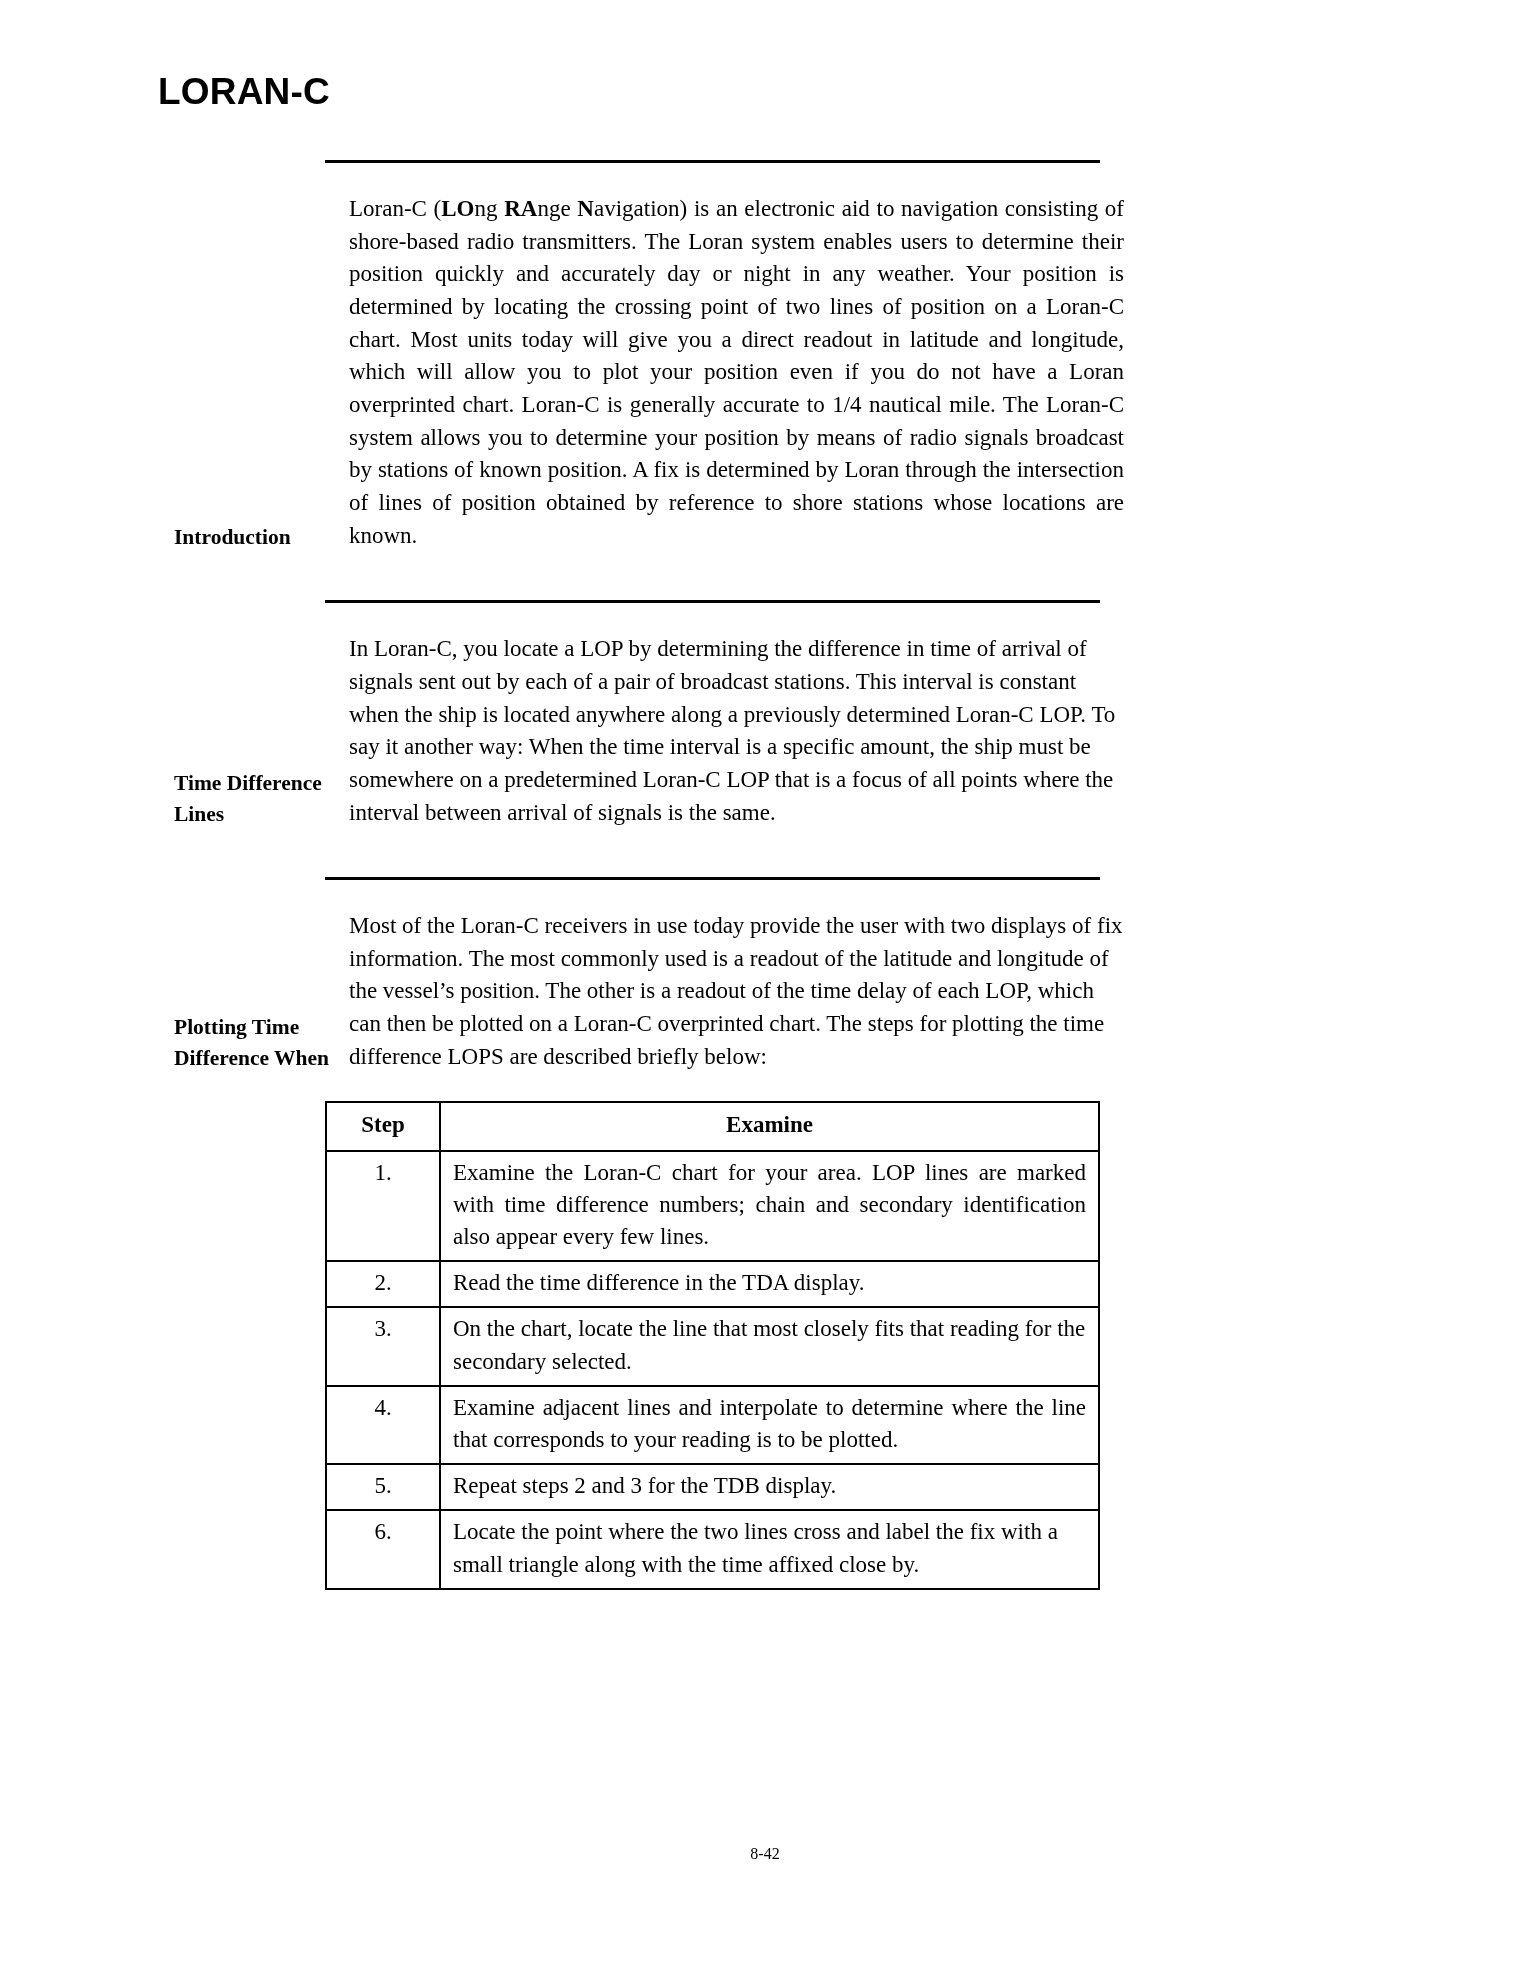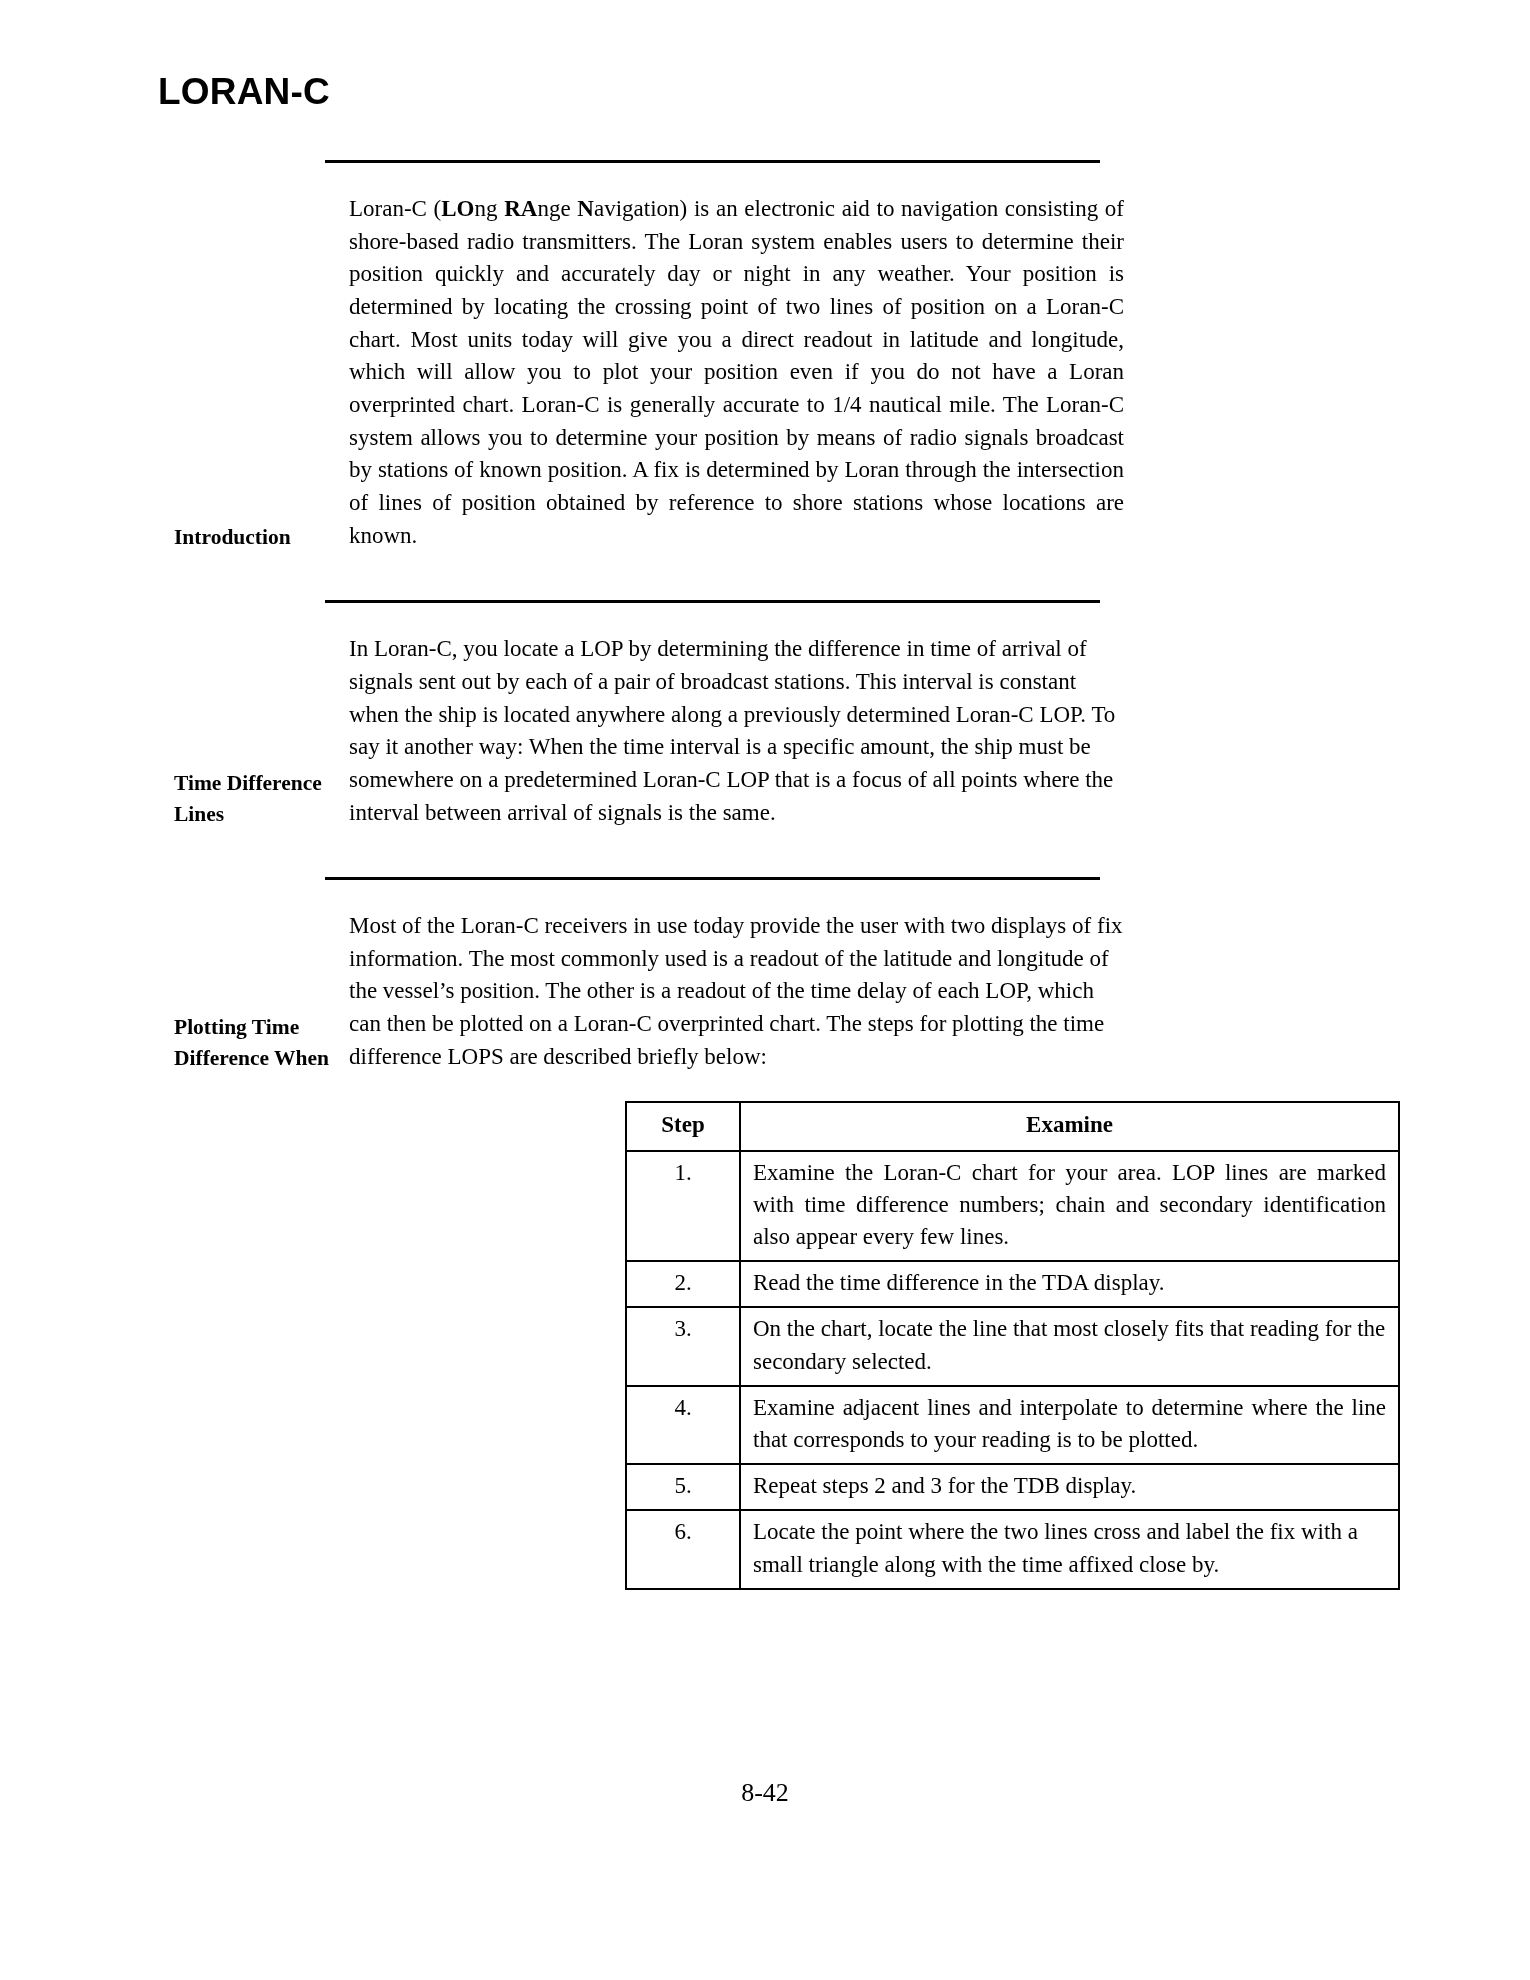--- a/index.html
+++ b/index.html
@@ -85,21 +85,20 @@
     text-align: left;
   }
   .gap-intro { height: 30px; }
   .gap-after-intro { height: 48px; }
   .gap-after-tdl { height: 48px; }
   .gap-before-table { height: 28px; }
 
   
   .steps-table-wrap {
     display: flex;
-    justify-content: flex-end;
   }
   .steps-table-spacer {
     width: 175px;
     flex: 0 0 175px;
   }
   table.steps {
     border-collapse: collapse;
     width: 775px;
     font-size: 23px;
     line-height: 1.4;
@@ -128,23 +127,23 @@
     padding-left: 12px;
     padding-right: 12px;
   }
   table.steps td.col-action.ragged {
     text-align: left;
   }
   .page-number {
     position: absolute;
     left: 0;
     right: 0;
-    top: 1778px;
+    top: 1845px;
     text-align: center;
-    font-size: 26px;
+    font-size: 16px;
   }
 </style>
 </head>
 <body>
 
 <div class="page">
 
   <div class="page-title">LORAN-C</div>
 
   <div class="content">

